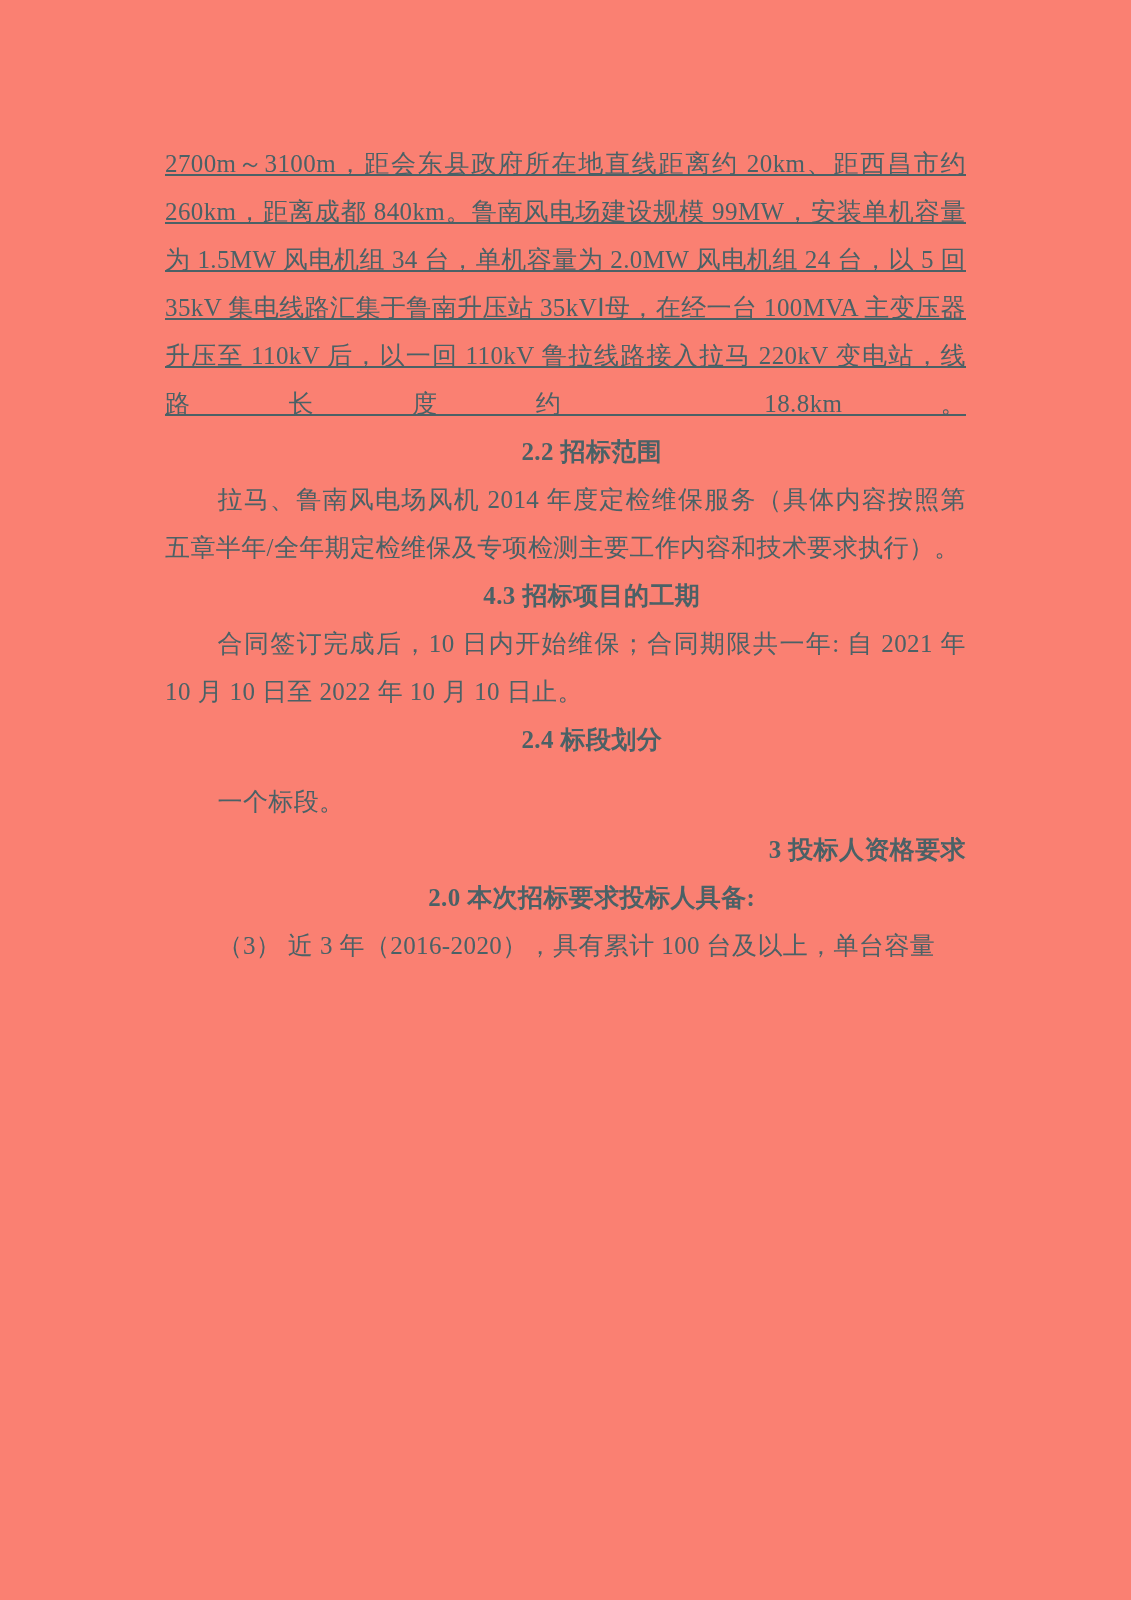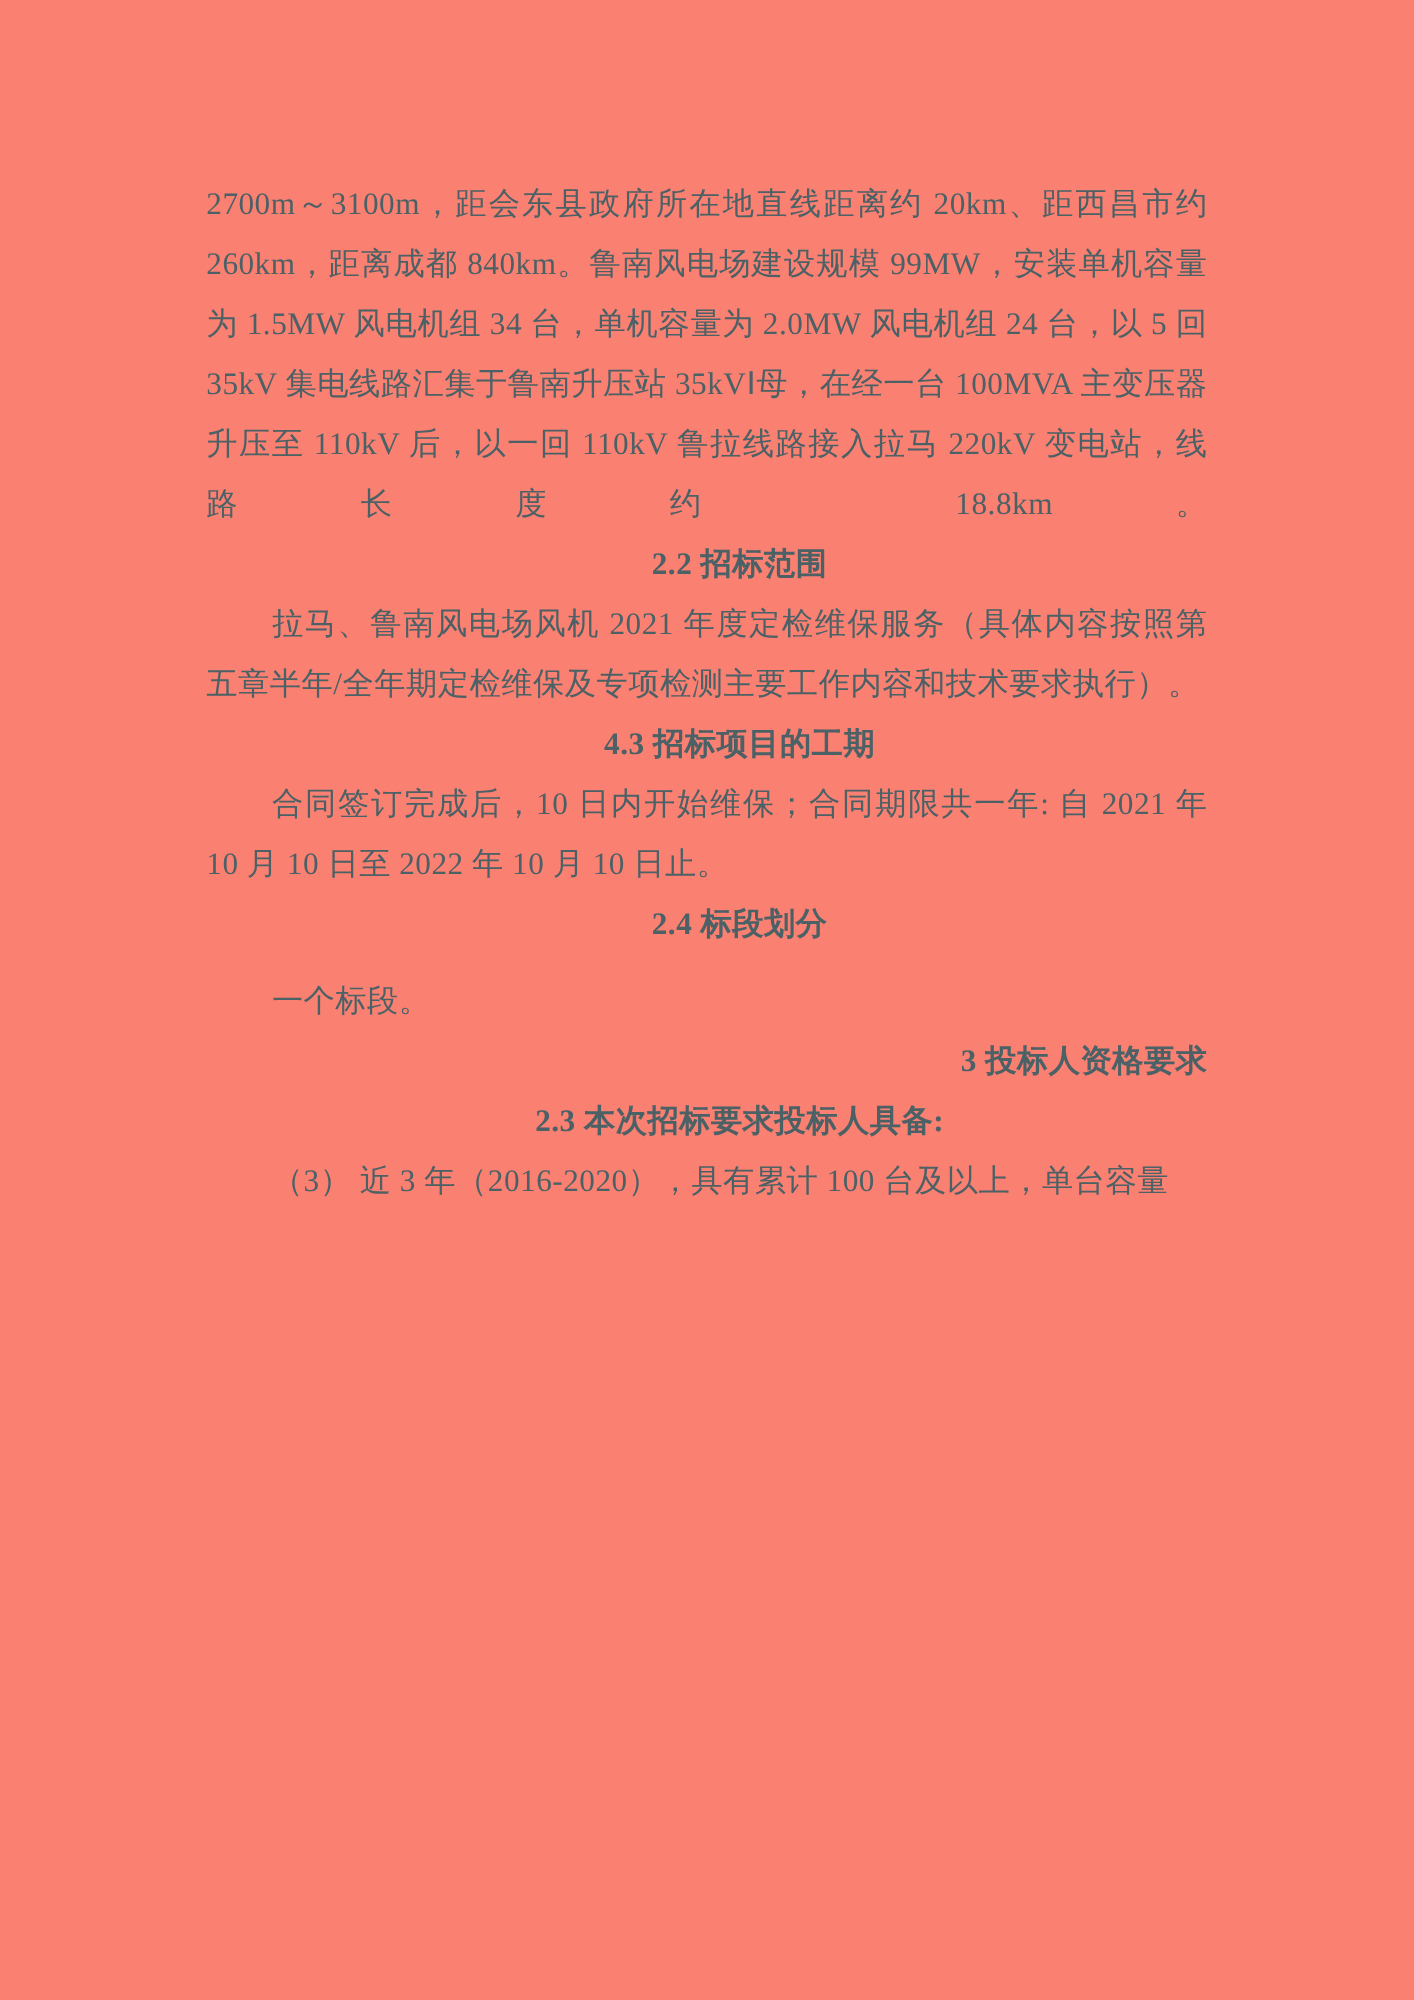--- a/index.html
+++ b/index.html
@@ -28,20 +28,21 @@
     letter-spacing: 0.4px;
   }
   p {
     margin: 0;
     padding: 0;
   }
   .para-justify {
     text-align: justify;
     text-align-last: justify;
     text-indent: 0;
+    text-decoration: underline;
   }
   .para-indent {
     text-indent: 2.1em;
     text-align: justify;
   }
   .para-just-indent {
     text-indent: 2.1em;
     text-align: justify;
     text-align-last: left;
   }
@@ -60,34 +61,34 @@
 </head>
 <body style="background: rgb(250, 128, 114);">
 
 <div class="page">
   <div class="doc-body">
 
     <p class="para-justify">2700m～3100m，距会东县政府所在地直线距离约 20km、距西昌市约 260km，距离成都 840km。鲁南风电场建设规模 99MW，安装单机容量为 1.5MW 风电机组 34 台，单机容量为 2.0MW 风电机组 24 台，以 5 回 35kV 集电线路汇集于鲁南升压站 35kVⅠ母，在经一台 100MVA 主变压器升压至 110kV 后，以一回 110kV 鲁拉线路接入拉马 220kV 变电站，线路长度约 18.8km。</p>
 
     <p class="heading">2.2 招标范围</p>
 
-    <p class="para-just-indent">拉马、鲁南风电场风机 2021 年度定检维保服务（具体内容按照第五章半年/全年期定检维保及专项检测主要工作内容和技术要求执行）。</p>
+    <p class="para-just-indent">拉马、鲁南风电场风机 2014 年度定检维保服务（具体内容按照第五章半年/全年期定检维保及专项检测主要工作内容和技术要求执行）。</p>
 
     <p class="heading">4.3 招标项目的工期</p>
 
     <p class="para-just-indent">合同签订完成后，10 日内开始维保；合同期限共一年: 自 2021 年 10 月 10 日至 2022 年 10 月 10 日止。</p>
 
     <p class="heading">2.4 标段划分</p>
 
     <div class="spacer-md"></div>
 
     <p class="para-indent">一个标段。</p>
 
     <p class="heading-flush">3 投标人资格要求</p>
 
-    <p class="heading">2.3 本次招标要求投标人具备:</p>
+    <p class="heading">2.0 本次招标要求投标人具备:</p>
 
 
 
     <p class="para-just-indent">（3） 近 3 年（2016-2020），具有累计 100 台及以上，单台容量</p>
 
   </div>
 </div>
 
 </body></html>

